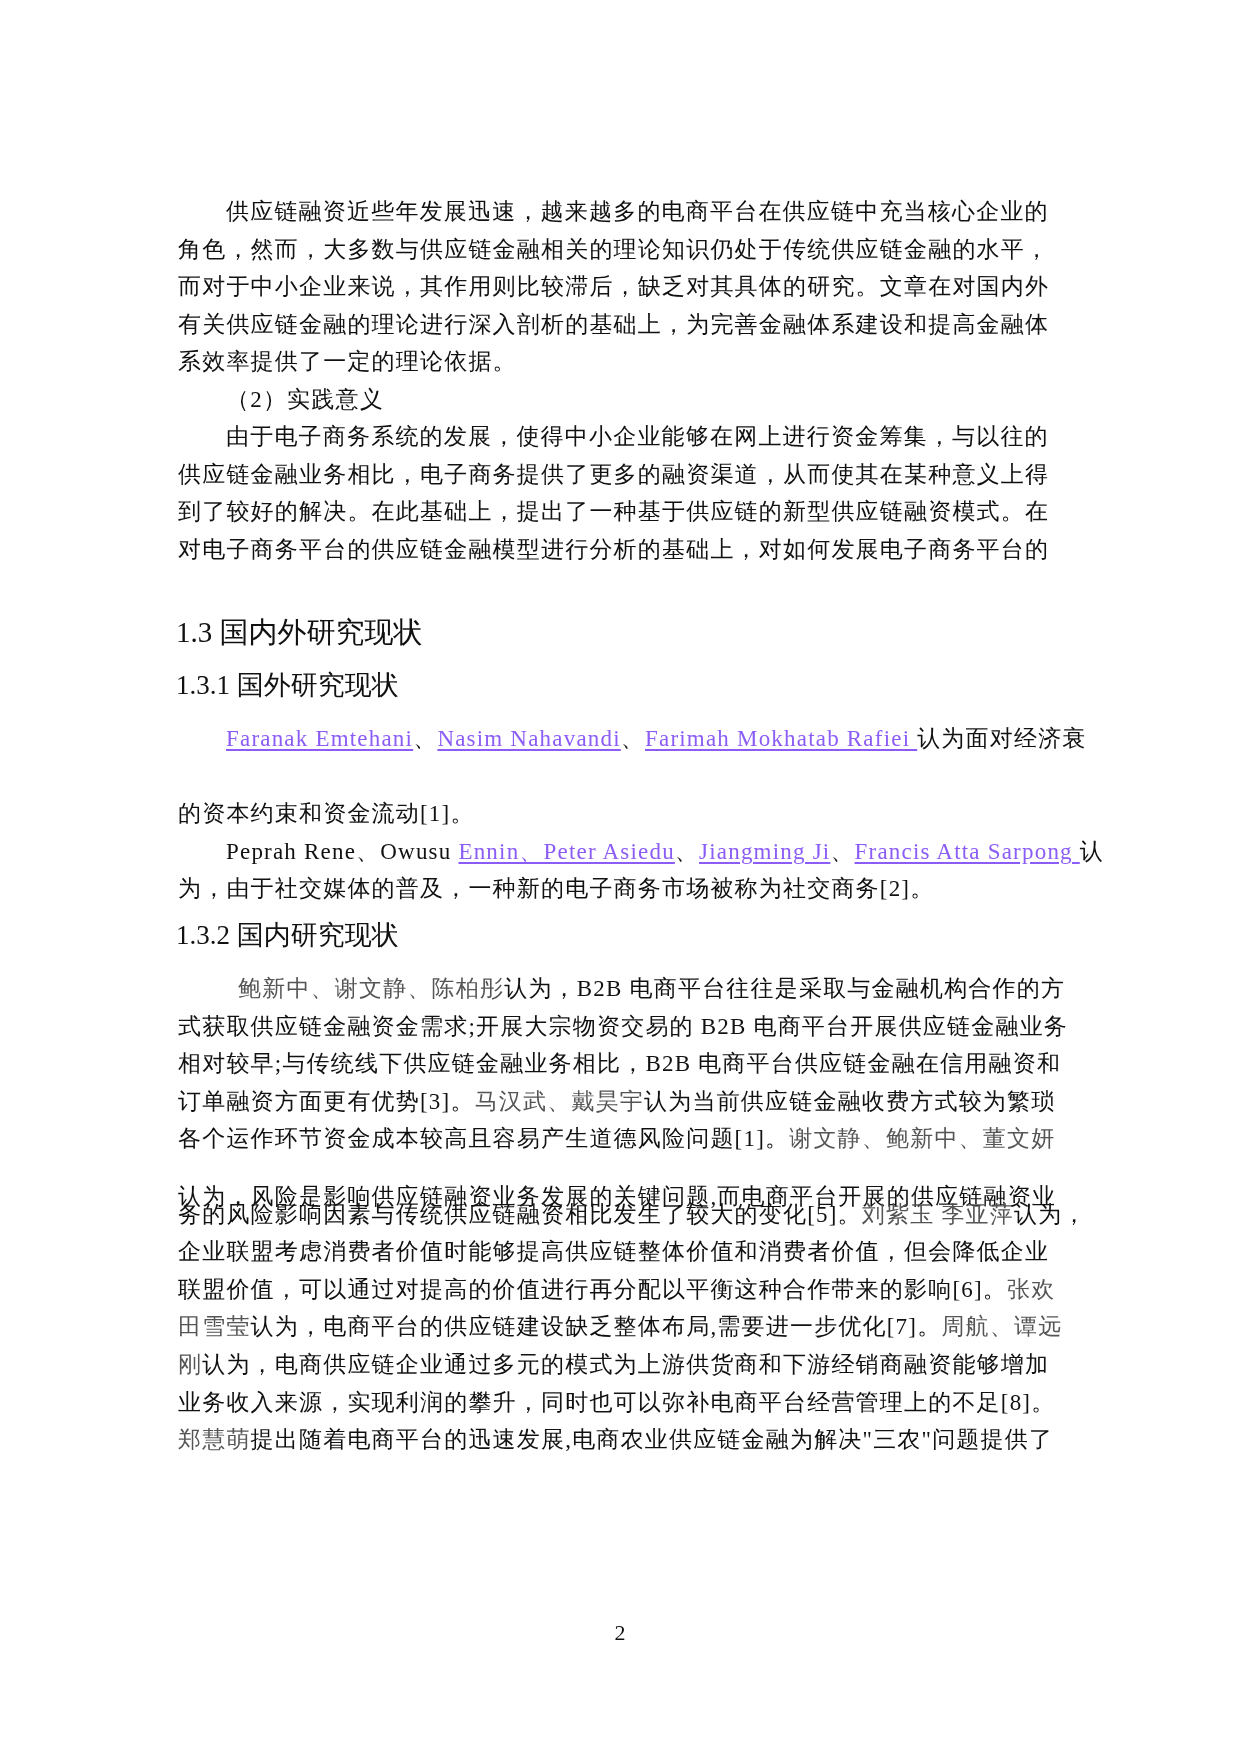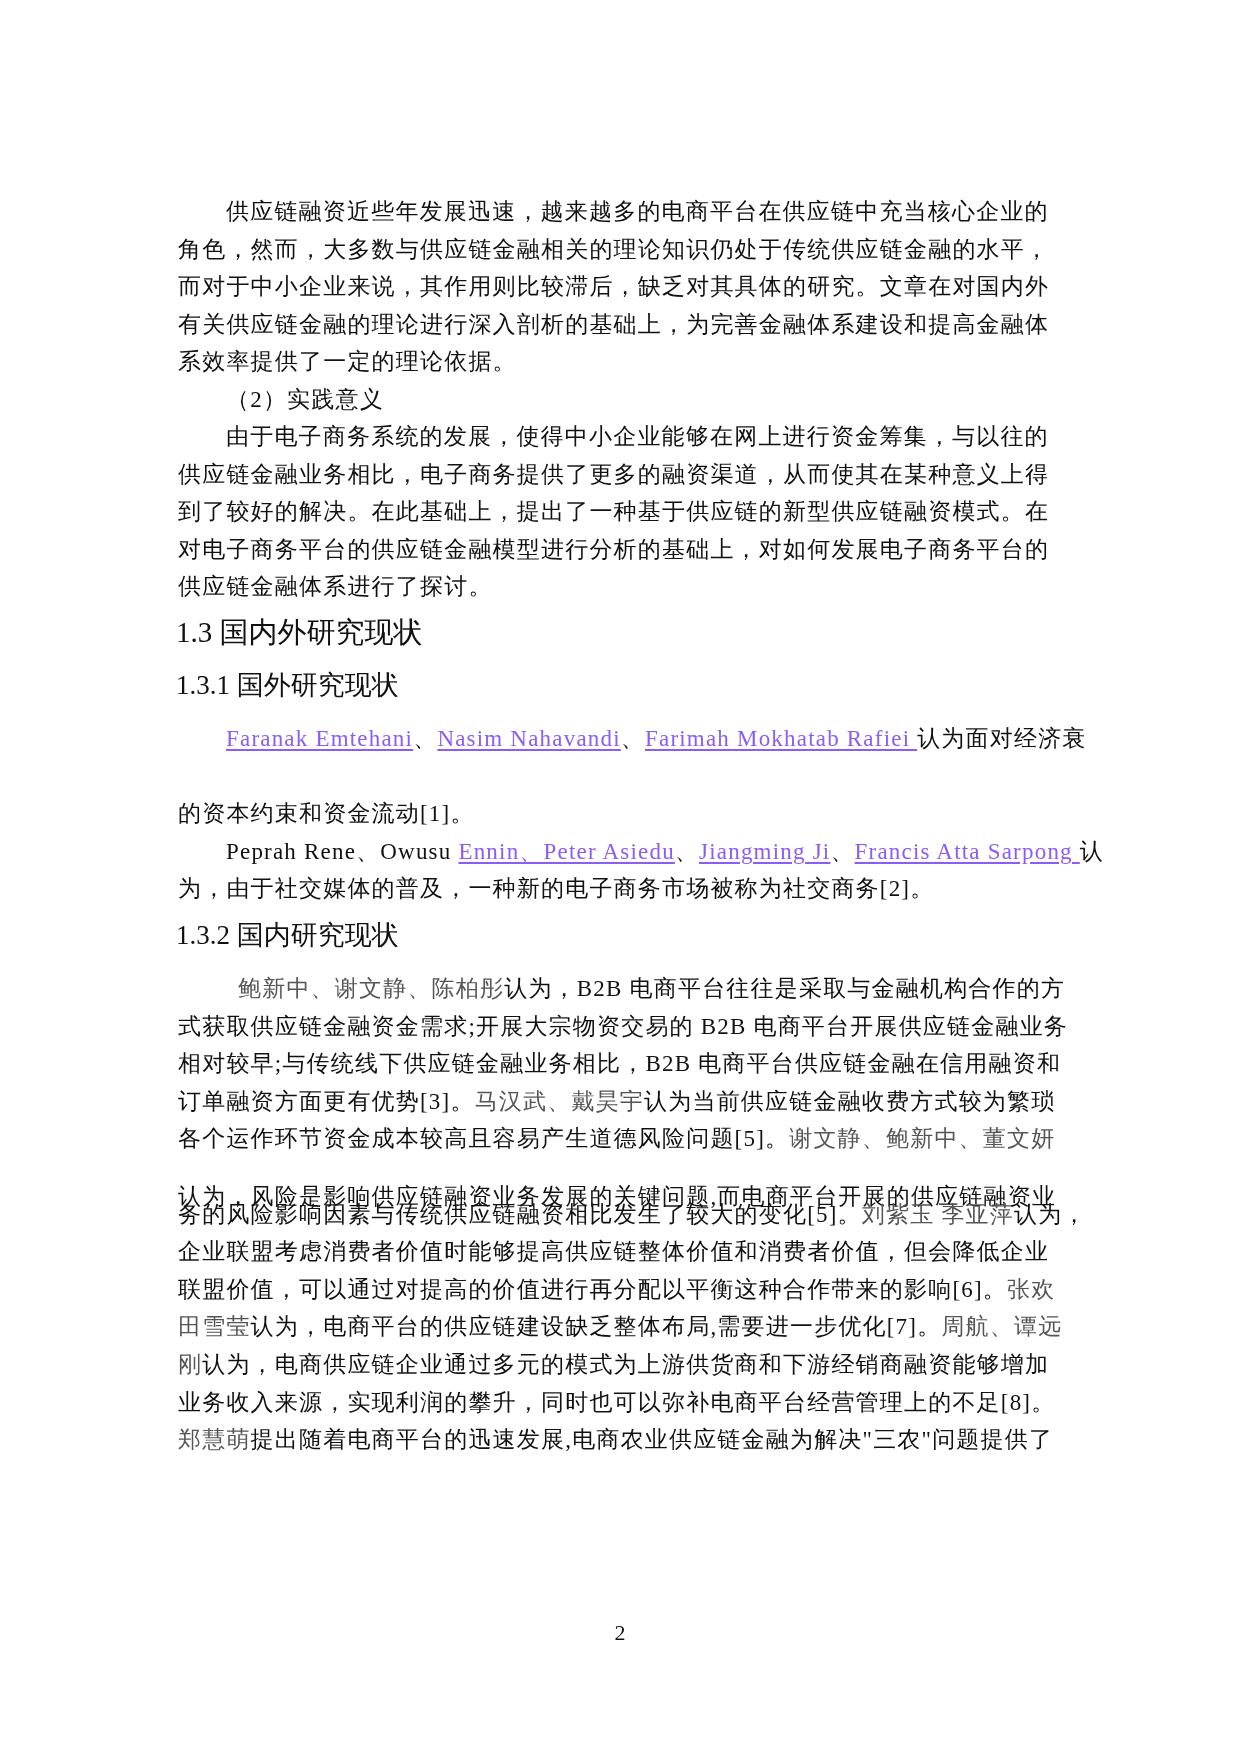--- a/index.html
+++ b/index.html
@@ -24,21 +24,20 @@
   <div class="line" style="top:231px">角色，然而，大多数与供应链金融相关的理论知识仍处于传统供应链金融的水平，</div>
   <div class="line" style="top:268px">而对于中小企业来说，其作用则比较滞后，缺乏对其具体的研究。文章在对国内外</div>
   <div class="line" style="top:343px">系效率提供了一定的理论依据。</div>
   <div class="line" style="top:306px">有关供应链金融的理论进行深入剖析的基础上，为完善金融体系建设和提高金融体</div>
 
   <div class="line indent" style="top:381px">（2）实践意义</div>
   <div class="line indent" style="top:418px">由于电子商务系统的发展，使得中小企业能够在网上进行资金筹集，与以往的</div>
   <div class="line" style="top:456px">供应链金融业务相比，电子商务提供了更多的融资渠道，从而使其在某种意义上得</div>
   <div class="line" style="top:493px">到了较好的解决。在此基础上，提出了一种基于供应链的新型供应链融资模式。在</div>
   <div class="line" style="top:531px">对电子商务平台的供应链金融模型进行分析的基础上，对如何发展电子商务平台的</div>
-  <div class="line" style="top:568px">供应链金融体系进行了探讨。</div>
 
   <div class="h2" style="top:612px">1.3 国内外研究现状</div>
 
   <div class="h3" style="top:665px">1.3.1 国外研究现状</div>
 
   <div class="line indent" style="top:720px">
     <a class="link">Faranak Emtehani</a><span>、</span><a class="link">Nasim Nahavandi</a><span>、</span><a class="link">Farimah Mokhatab Rafiei </a><span>认为面对经济衰</span>
   </div>
   <div class="line" style="top:795px">的资本约束和资金流动[1]。</div>
 
@@ -47,21 +46,21 @@
   </div>
   <div class="line" style="top:870px">为，由于社交媒体的普及，一种新的电子商务市场被称为社交商务[2]。</div>
 
   <div class="h3" style="top:915px">1.3.2 国内研究现状</div>
 
   <div id="domestic-lines">
       <div class="line indent" style="top: 970px; margin-left: 12px;"><span class="name">鲍新中、谢文静、陈柏彤</span><span>认为，B2B 电商平台往往是采取与金融机构合作的方</span></div>
       <div class="line" style="top: 1007.6px;"><span>式获取供应链金融资金需求;开展大宗物资交易的 B2B 电商平台开展供应链金融业务</span></div>
       <div class="line" style="top: 1045.2px;"><span>相对较早;与传统线下供应链金融业务相比，B2B 电商平台供应链金融在信用融资和</span></div>
       <div class="line" style="top: 1082.8px;"><span>订单融资方面更有优势[3]。</span><span class="name">马汉武、戴昊宇</span><span>认为当前供应链金融收费方式较为繁琐</span></div>
-      <div class="line" style="top: 1120.4px;"><span>各个运作环节资金成本较高且容易产生道德风险问题[5]。</span><span class="name">谢文静、鲍新中、董文妍</span></div>
+      <div class="line" style="top: 1120.4px;"><span>各个运作环节资金成本较高且容易产生道德风险问题[1]。</span><span class="name">谢文静、鲍新中、董文妍</span></div>
       <div class="line" style="top: 1158px; margin-top: 20px;"><span>认为，风险是影响供应链融资业务发展的关键问题,而电商平台开展的供应链融资业</span></div>
       <div class="line" style="top: 1195.6px;"><span>务的风险影响因素与传统供应链融资相比发生了较大的变化[5]。</span><span class="name">刘紫玉 李亚萍</span><span>认为，</span></div>
       <div class="line" style="top: 1233.2px;"><span>企业联盟考虑消费者价值时能够提高供应链整体价值和消费者价值，但会降低企业</span></div>
       <div class="line" style="top: 1270.8px;"><span>联盟价值，可以通过对提高的价值进行再分配以平衡这种合作带来的影响[6]。</span><span class="name">张欢</span></div>
       <div class="line" style="top: 1308.4px;"><span class="name">田雪莹</span><span>认为，电商平台的供应链建设缺乏整体布局,需要进一步优化[7]。</span><span class="name">周航、谭远</span></div>
       <div class="line" style="top: 1346px;"><span class="name">刚</span><span>认为，电商供应链企业通过多元的模式为上游供货商和下游经销商融资能够增加</span></div>
       <div class="line" style="top: 1383.6px;"><span>业务收入来源，实现利润的攀升，同时也可以弥补电商平台经营管理上的不足[8]。</span></div>
       <div class="line" style="top: 1421.2px;"><span class="name">郑慧萌</span><span>提出随着电商平台的迅速发展,电商农业供应链金融为解决"三农"问题提供了</span></div>
     </div>
 

